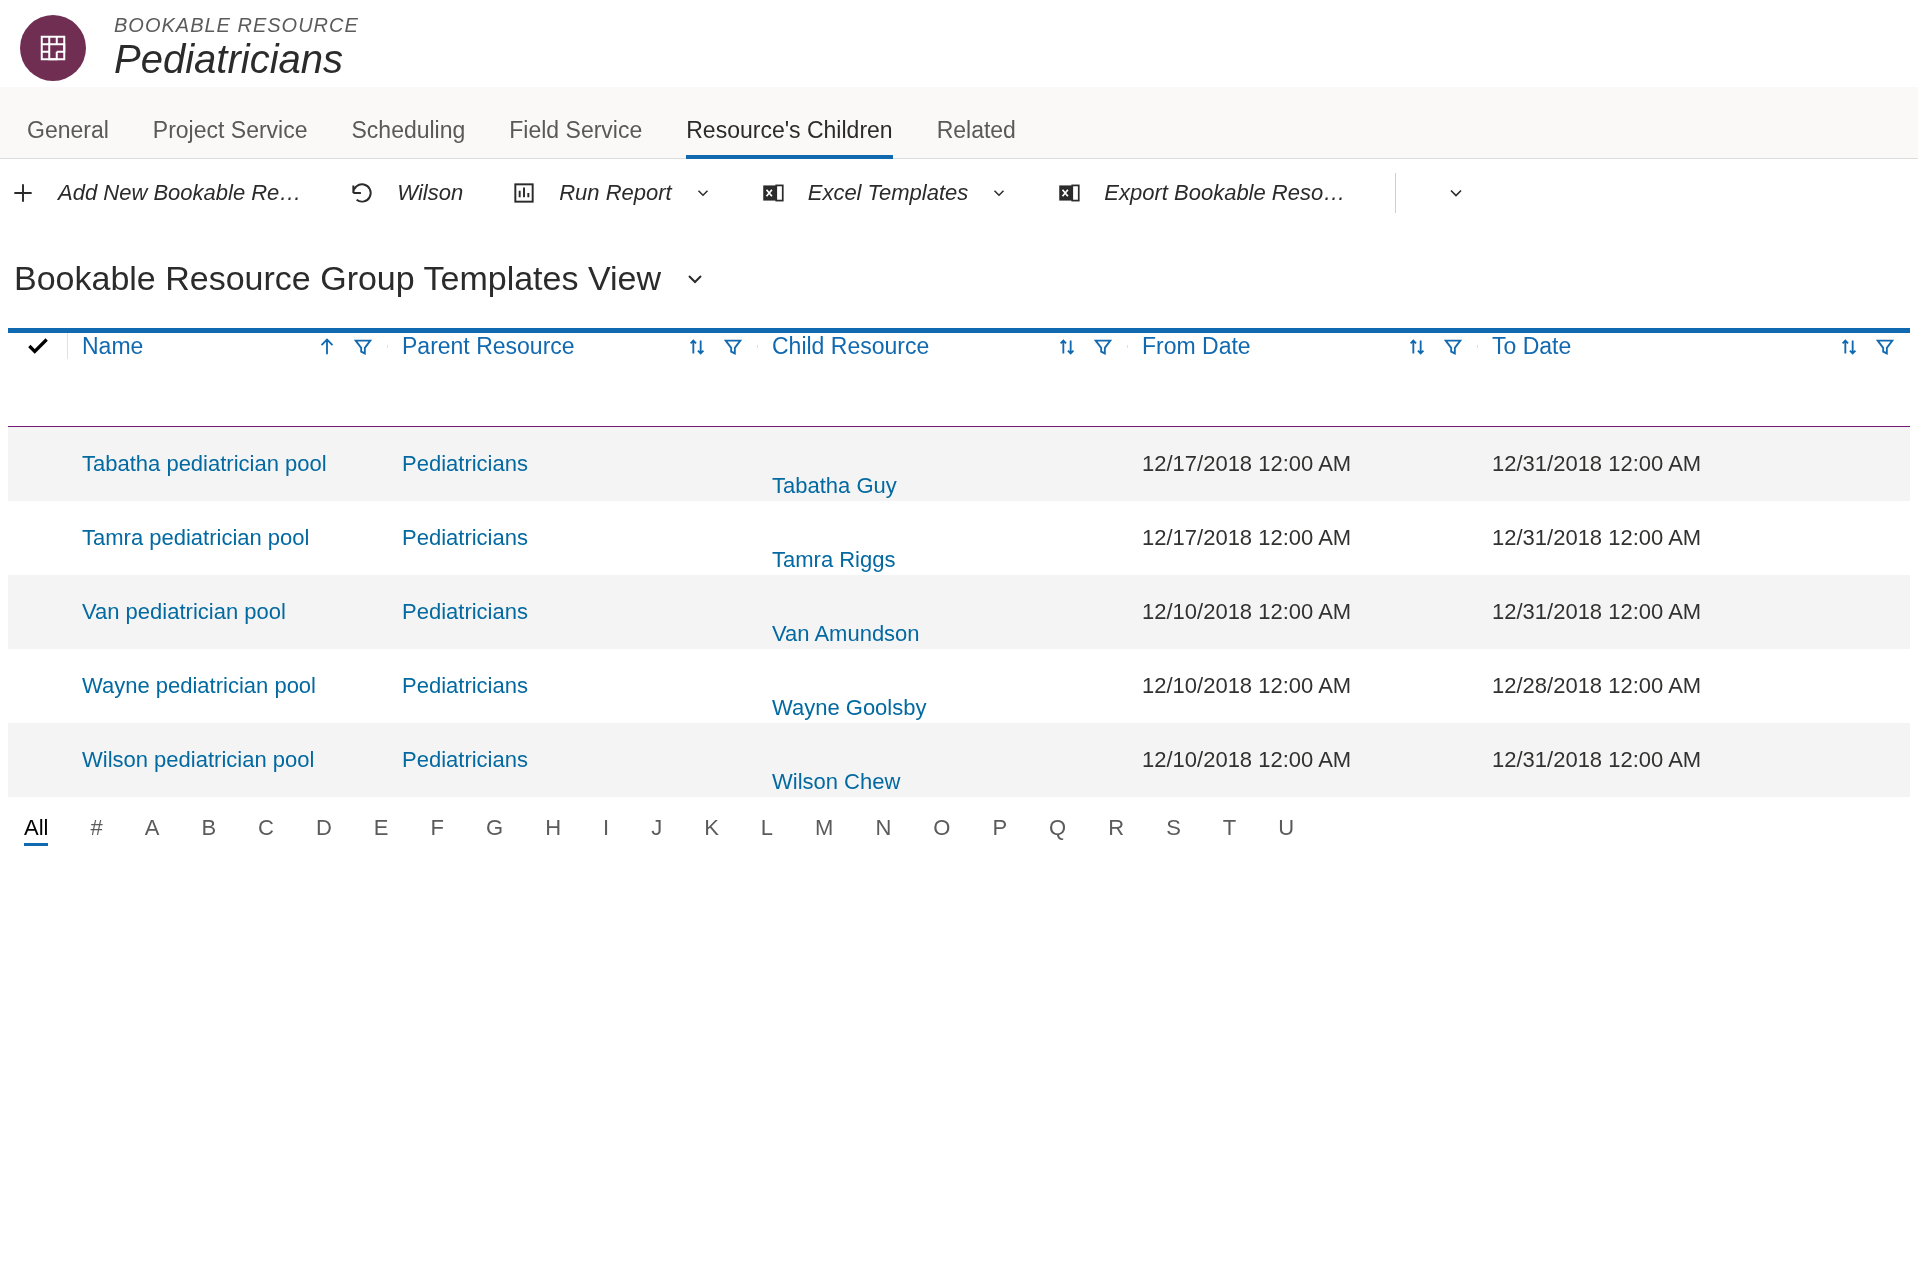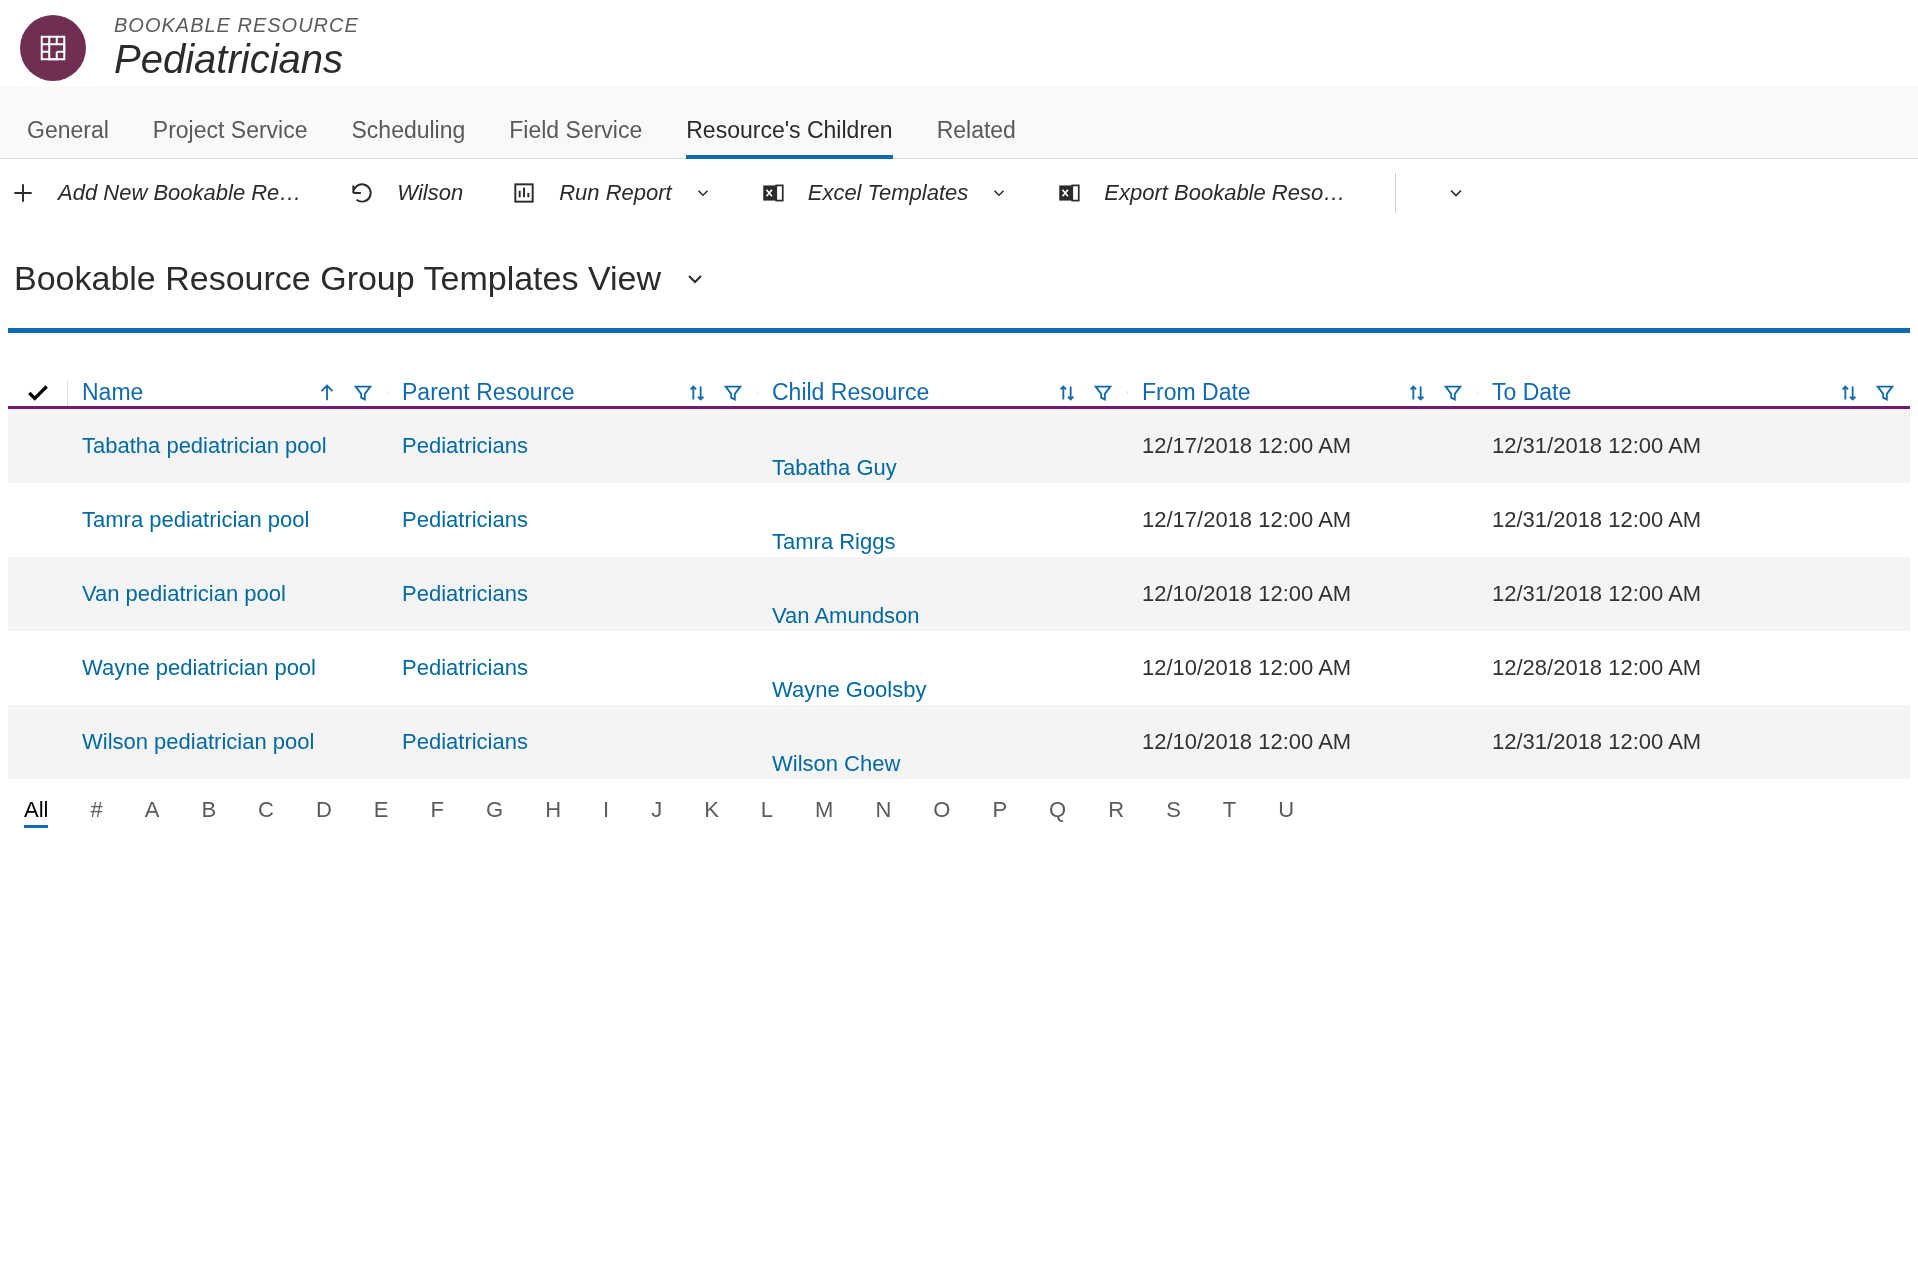--- a/index.html
+++ b/index.html
@@ -109,23 +109,23 @@
   }
   .chev { width: 24px; height: 24px; }
 
   
   .grid-wrap {
     margin: 0 8px;
     border-top: 5px solid #1169b0;
   }
   .grid-header {
     display: flex;
-    align-items: flex-end;
-    border-bottom: 3px solid #701a75;
-    height: 76px;
+    align-items: flex-start;
+    border-bottom: 1px solid #701a75;
+    height: 94px;
   }
   .col-check {
     width: 60px;
     display:flex;
     align-items:center;
     justify-content:center;
     border-right: 1px solid #e1e1e1;
   }
   .col {
     display:flex;

